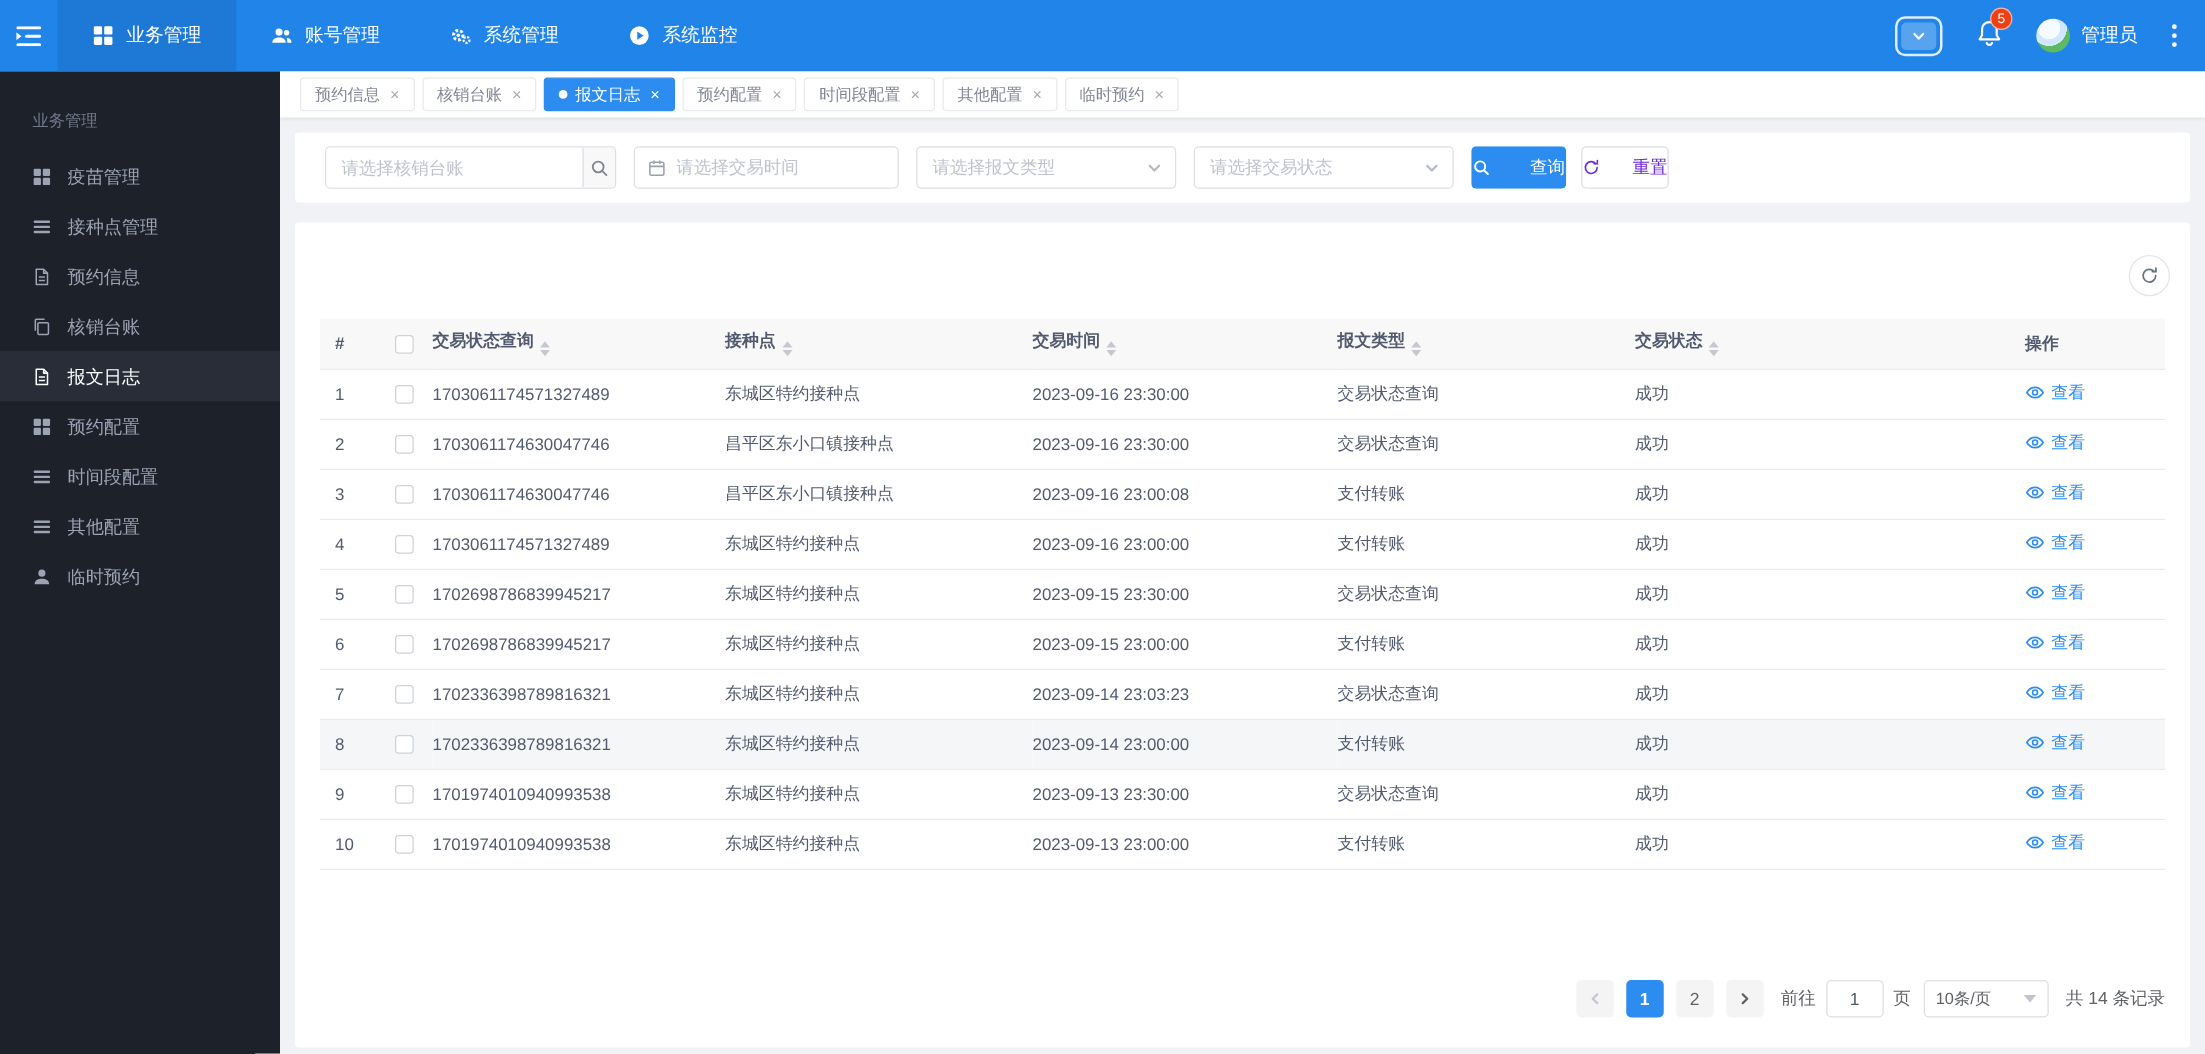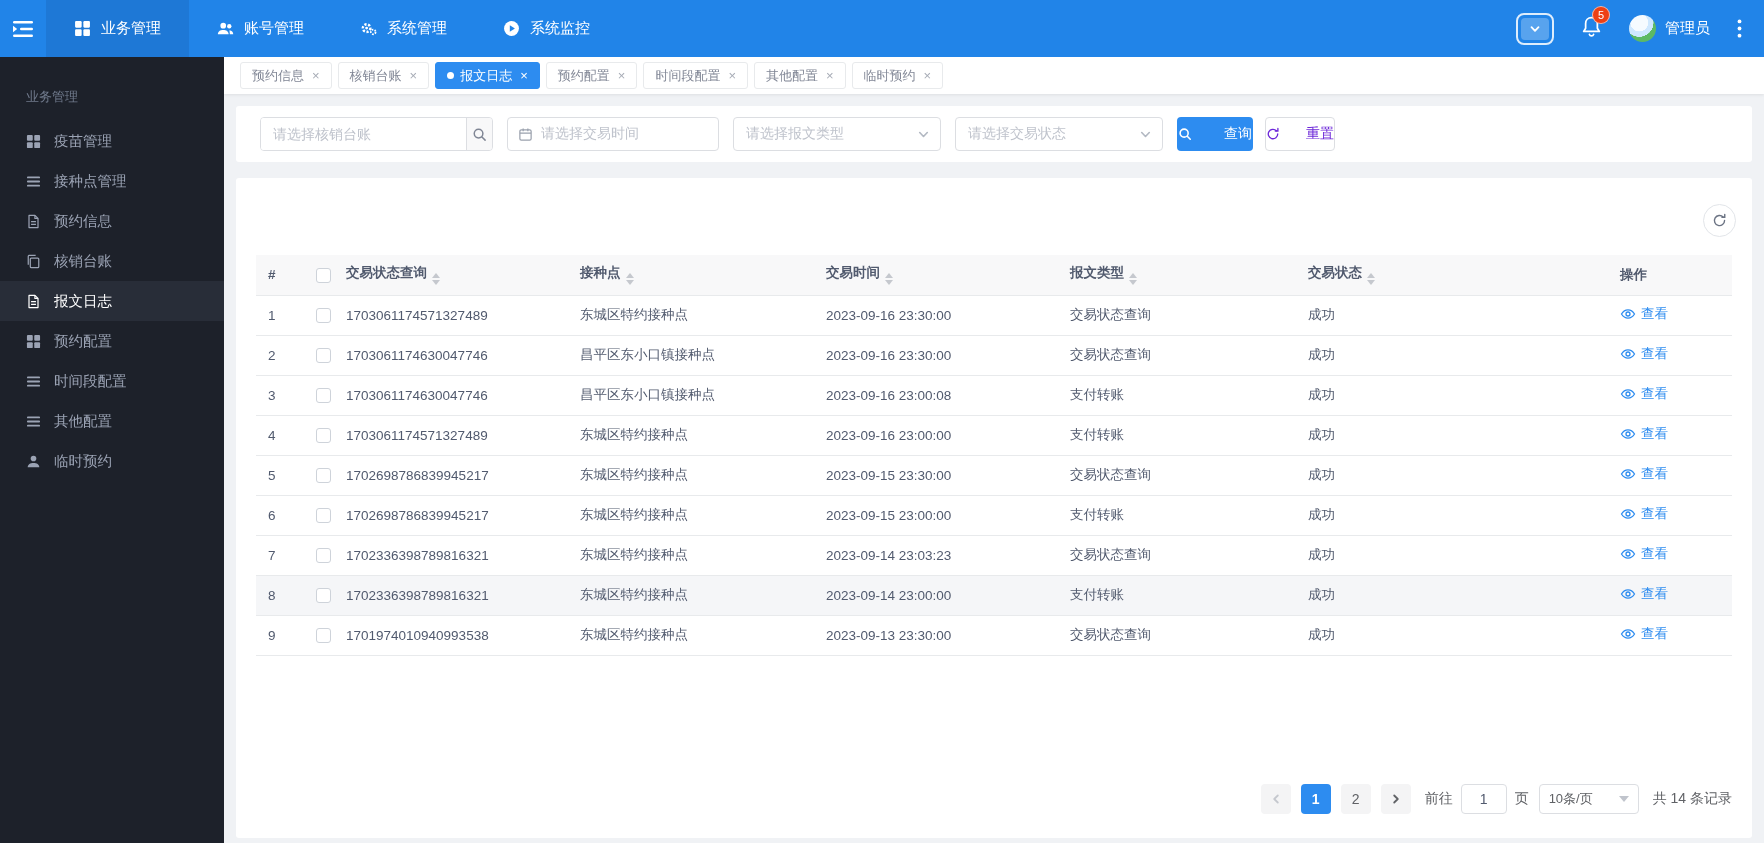--- a/index.html
+++ b/index.html
@@ -602,20 +602,38 @@
               <td><span class="view-link">
                   <span class="ico">
                     <svg viewBox="0 0 16 16" fill="none" stroke="currentColor" stroke-width="1.3">
                       <path d="M1.5 8S4 3.9 8 3.9 14.5 8 14.5 8 12 12.1 8 12.1 1.5 8 1.5 8z"></path>
                       <circle cx="8" cy="8" r="2"></circle>
                     </svg>
                   </span>
                   <span>查看</span>
                 </span></td>
             </tr>
+            <tr>
+              <td class="col-idx">10</td>
+              <td class="col-cb"><span class="cb"></span></td>
+              <td>1701974010940993538</td>
+              <td>东城区特约接种点</td>
+              <td>2023-09-13 23:00:00</td>
+              <td>支付转账</td>
+              <td>成功</td>
+              <td><span class="view-link">
+                  <span class="ico">
+                    <svg viewBox="0 0 16 16" fill="none" stroke="currentColor" stroke-width="1.3">
+                      <path d="M1.5 8S4 3.9 8 3.9 14.5 8 14.5 8 12 12.1 8 12.1 1.5 8 1.5 8z"></path>
+                      <circle cx="8" cy="8" r="2"></circle>
+                    </svg>
+                  </span>
+                  <span>查看</span>
+                </span></td>
+            </tr>
           </tbody>
       </table>
     </div>
 
     <div class="pagination" id="pagination">
         <div class="pg-btn disabled">
           <span class="ico">
             <svg viewBox="0 0 12 12" fill="none" stroke="currentColor" stroke-width="1.8" stroke-linecap="round" stroke-linejoin="round">
               <path d="M7.8 2.5L4.2 6l3.6 3.5"></path>
             </svg>

